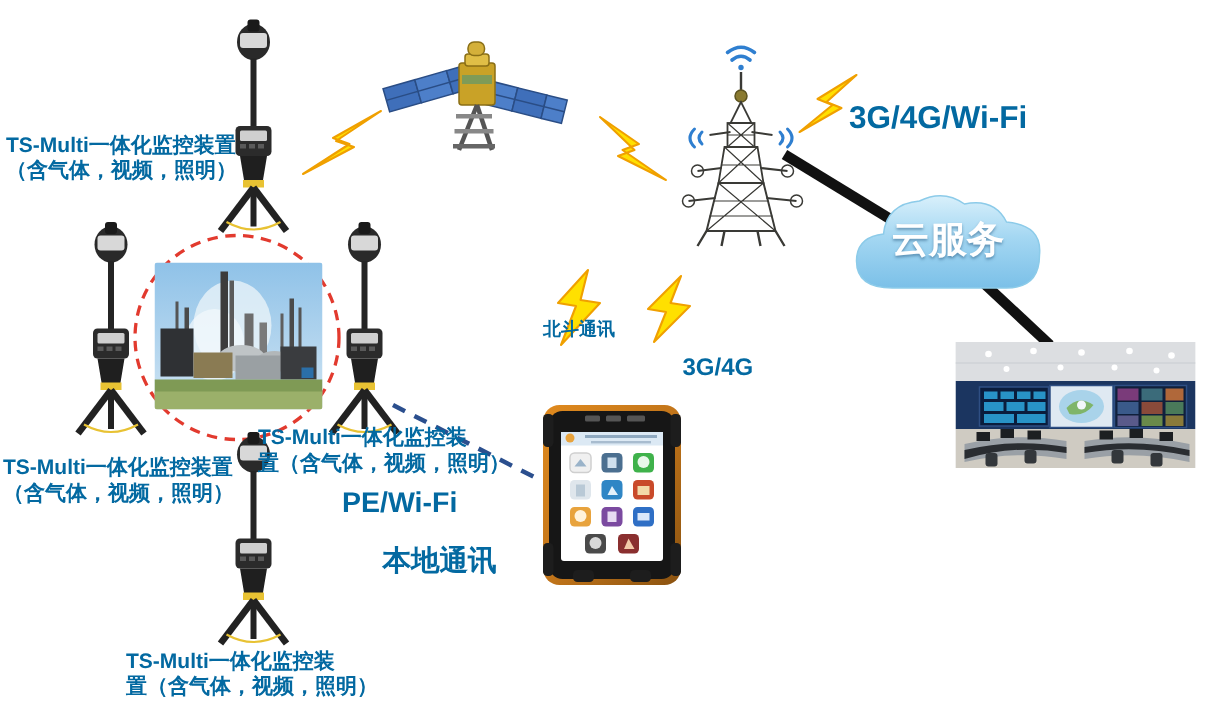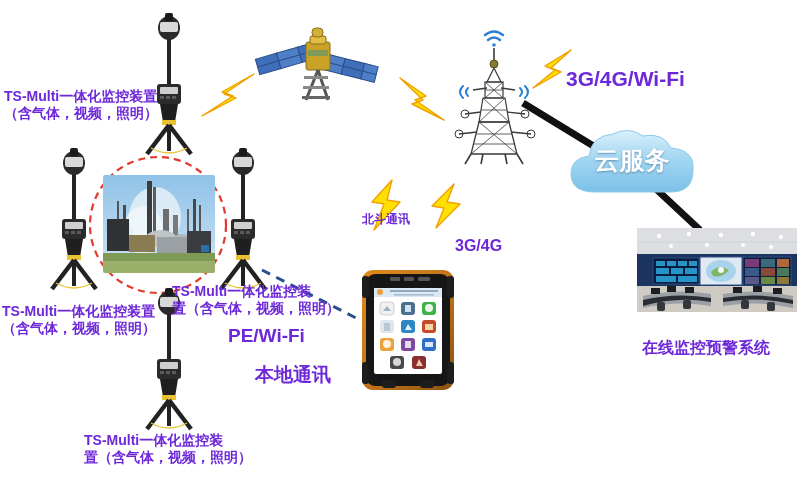--- a/index.html
+++ b/index.html
@@ -1,19 +1,19 @@
 <!DOCTYPE html>
 <html><head>
 <meta charset="utf-8">
 <style>
   html,body{margin:0;padding:0;background:#ffffff;}
   body{width:806px;height:482px;position:relative;overflow:hidden;
        font-family:"Liberation Sans","DejaVu Sans",sans-serif;}
   .stage{position:absolute;left:0;top:0;width:806px;height:482px;}
-  .lbl{position:absolute;color:#6d28d9;font-weight:bold;line-height:1.22;white-space:pre;}
+  .lbl{position:absolute;color:#0369a1;font-weight:bold;line-height:1.22;white-space:pre;}
   .lbl.c{text-align:center;}
   svg{display:block;}
   .abs{position:absolute;}
 </style>
 </head>
 <body>
 
 <div class="stage">
 
   <svg class="abs" style="left:0;top:0;" width="806" height="482">
@@ -412,15 +412,14 @@
   <div class="lbl" style="left:362px;top:212px;font-size:12px;">北斗通讯</div>
 
   <div class="lbl" style="left:455px;top:198px;font-size:16px;margin-top:38px;">3G/4G</div>
 
   <div class="lbl" style="left:566px;top:66px;font-size:21px;">3G/4G/Wi-Fi</div>
 
   <div class="lbl" style="left:228px;top:324px;font-size:19px;">PE/Wi-Fi</div>
   <div class="lbl" style="left:244px;top:363px;font-size:19px;margin-left:11px;">本地通讯</div>
 
 
-  <div class="lbl c" style="left:608px;top:338px;width:196px;font-size:16px;">在线监控预警系统</div>
 
 </div>
 
 </body></html>

